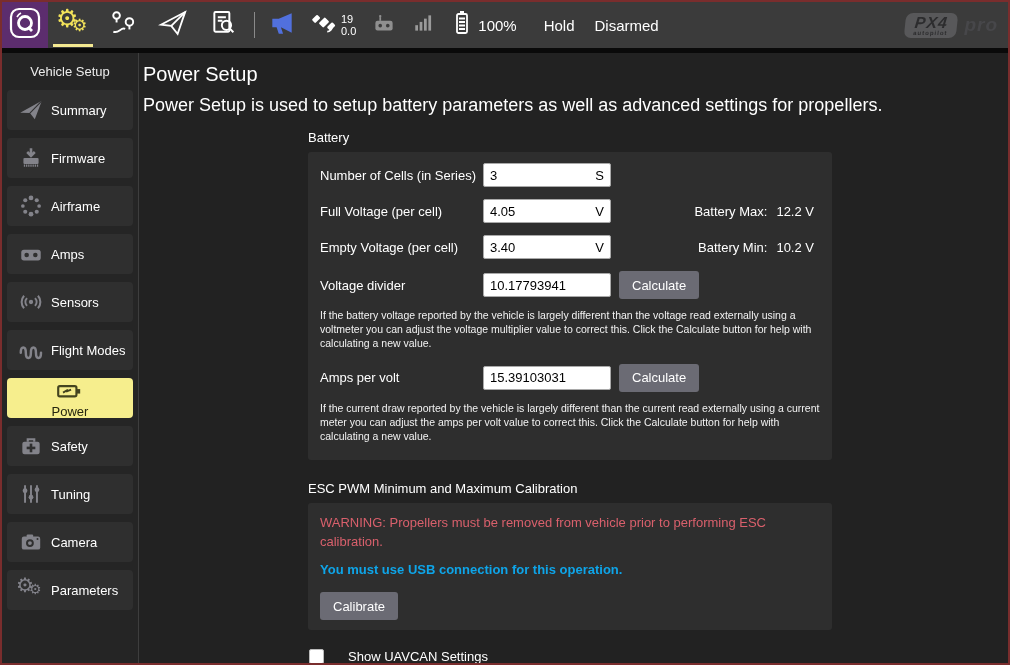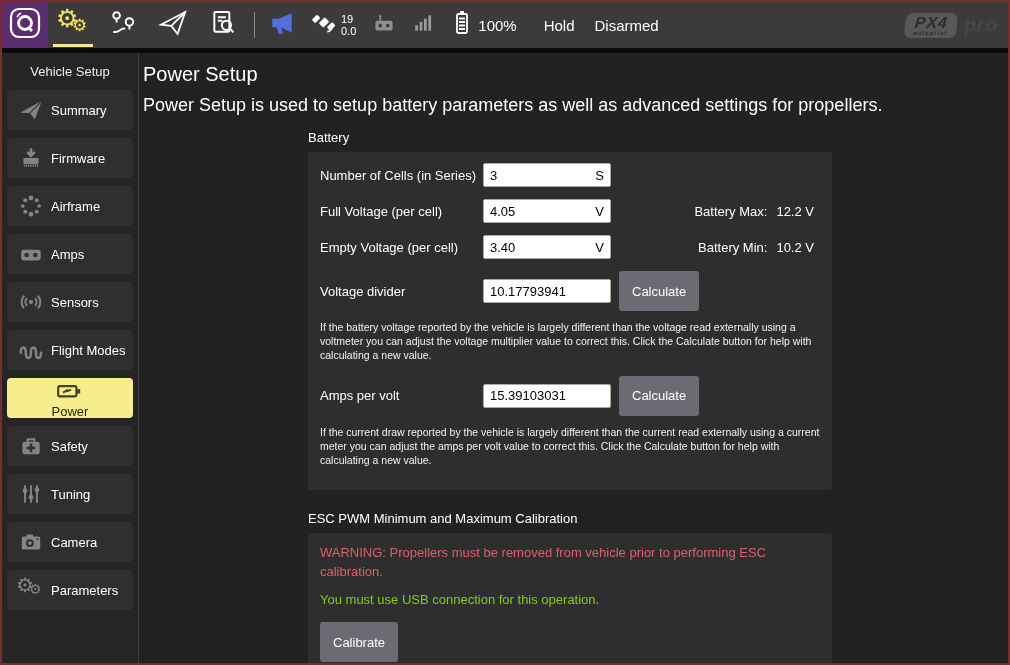--- a/index.html
+++ b/index.html
@@ -49,26 +49,26 @@
   .section-label { font-size:13px; color:#fff; margin-bottom:7px; }
   .panel { background:#2e2e2e; border-radius:3px; padding:11px 12px 10px; margin-bottom:21px; }
 
   .form-row { display:flex; align-items:center; margin-bottom:12px; }
   .form-label { width:163px; font-size:13px; color:#fff; flex:0 0 auto; }
   .input-box { width:128px; height:24px; background:#ffffff; border:1px solid #a9a9a9; border-radius:2px;
                display:flex; align-items:center; justify-content:space-between; padding:0 6px; font-size:13px; color:#000; flex:0 0 auto; }
   .input-box .unit { color:#000; }
   .right-info { margin-left:auto; font-size:13px; color:#fff; padding-right:6px; }
   .right-info .val { margin-left:9px; }
-  .calc-btn { margin-left:8px; height:40px; padding:0 13px; background:#6b6b74; color:#fff; font-size:13px;
+  .calc-btn { margin-left:8px; height:28px; padding:0 13px; background:#6b6b74; color:#fff; font-size:13px;
               border:none; border-radius:3px; font-family:"Liberation Sans", sans-serif; }
   .help { font-size:10.5px; color:#f2f2f2; line-height:1.33; margin:-2px 0 13px; width:506px; }
 
   .esc-warning { font-size:13px; color:#d9606c; line-height:1.45; max-width:472px; margin-bottom:11px; }
-  .esc-note { font-size:13px; color:#84cc16; margin-bottom:15px; }
+  .esc-note { font-size:13px; color:#0ea5e9; margin-bottom:15px;font-weight:bold; }
 
   .toggle-row { display:flex; align-items:center; gap:24px; margin:0 0 17px 1px; }
   .cb { width:15px; height:15px; background:#fff; border:1px solid #bbb; border-radius:2px; flex:0 0 auto; }
   .toggle-row .lbl { font-size:13px; color:#fff; }
   .toggles { margin-top:0; }
 </style>
 </head>
 <body>
 
 <div class="window">
@@ -377,21 +377,21 @@
           </div>
           <div class="help">If the battery voltage reported by the vehicle is largely different than the voltage read externally using a voltmeter you can adjust the voltage multiplier value to correct this. Click the Calculate button for help with calculating a new value.</div>
 
           <div class="form-row">
             <span class="form-label">Amps per volt</span>
             <div class="input-box">
               <span>15.39103031</span>
             </div>
             <button class="calc-btn">Calculate</button>
           </div>
-          <div class="help" style="margin-bottom:12px">If the current draw reported by the vehicle is largely different than the current read externally using a current meter you can adjust the amps per volt value to correct this. Click the Calculate button for help with calculating a new value.</div>
+          <div class="help" style="margin-bottom:6px">If the current draw reported by the vehicle is largely different than the current read externally using a current meter you can adjust the amps per volt value to correct this. Click the Calculate button for help with calculating a new value.</div>
         </div>
 
         <div class="section-label">ESC PWM Minimum and Maximum Calibration</div>
 
         <div class="panel" style="margin-bottom:19px">
           <div class="esc-warning">WARNING: Propellers must be removed from vehicle prior to performing ESC calibration.</div>
           <div class="esc-note">You must use USB connection for this operation.</div>
           <button class="calc-btn" style="margin-left:0">Calibrate</button>
         </div>
 

